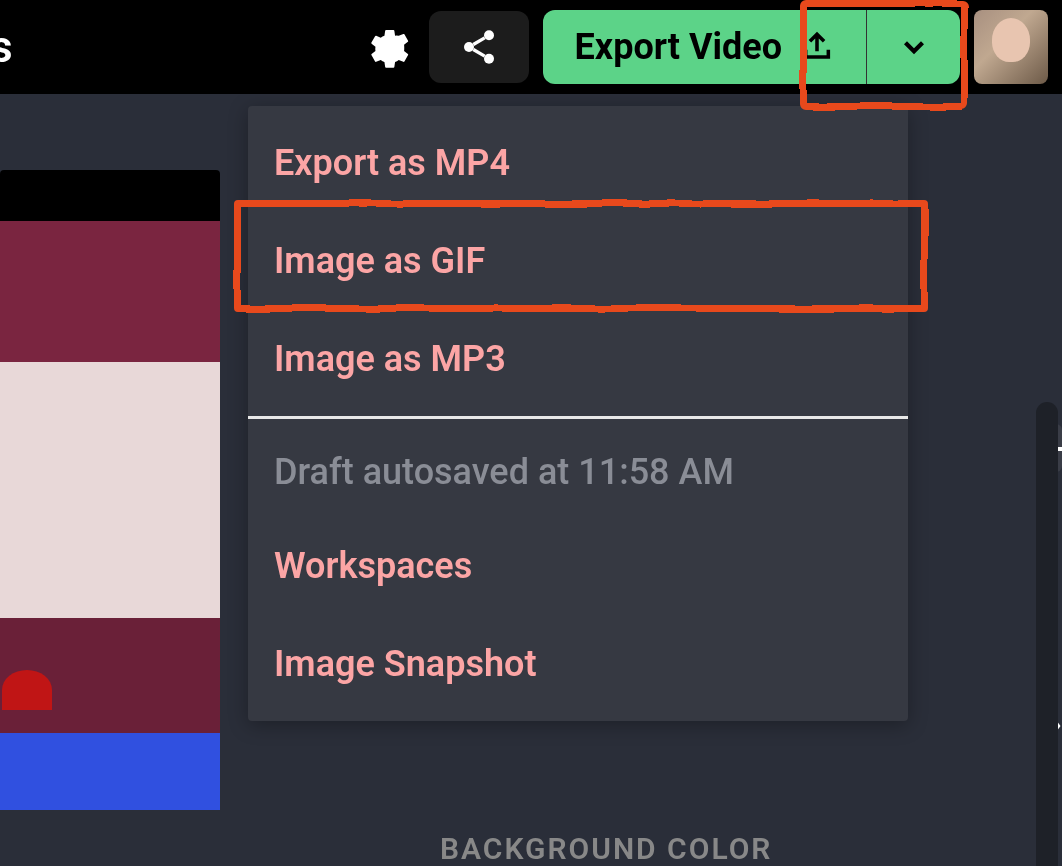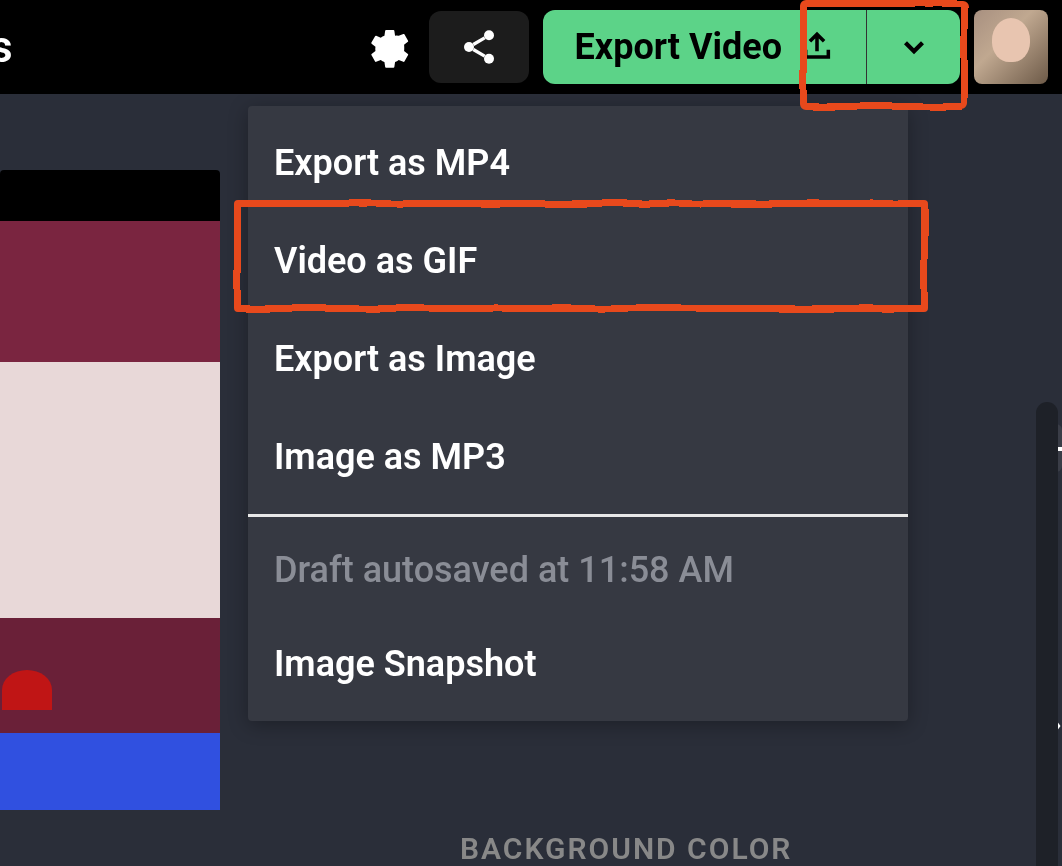--- a/index.html
+++ b/index.html
@@ -195,21 +195,21 @@
       background: #363942;
       border-radius: 4px;
       z-index: 50;
       padding-top: 8px;
       padding-bottom: 8px;
       box-shadow: 0 4px 20px rgba(0,0,0,0.3);
     }
 
     .menu-item {
       padding: 28px 26px;
-      color: #ffffff;
+      color: #fca5a5;
       font-size: 36px;
       font-weight: 600;
       cursor: pointer;
     }
 
     .menu-divider {
       border: none;
       border-top: 3px solid #e8e8e8;
       margin: 8px 0;
     }
@@ -217,21 +217,21 @@
     .menu-text {
       padding: 24px 26px;
       color: #8a8d96;
       font-size: 36px;
       font-weight: 500;
     }
 
     .background-label {
       position: absolute;
       bottom: 0;
-      left: 460px;
+      left: 440px;
       color: #888;
       font-size: 30px;
       font-weight: 600;
       letter-spacing: 2px;
     }
 
     .scrollbar {
       position: absolute;
       right: 4px;
       top: 308px;
@@ -356,31 +356,31 @@
     <div class="side-chevron">›</div>
     <div class="scrollbar"></div>
   </div>
 </div>
 
 <div class="dropdown-menu">
   <div class="menu-item">
     <span>Export as MP4</span>
   </div>
   <div class="menu-item">
-    <span>Video as GIF</span>
-  </div>
-  <div class="menu-item">
-    <span>Export as Image</span>
+    <span>Image as GIF</span>
   </div>
   <div class="menu-item">
     <span>Image as MP3</span>
   </div>
   <hr class="menu-divider">
   <div class="menu-text">Draft autosaved at 11:58 AM</div>
   <div class="menu-item">
+    <span>Workspaces</span>
+  </div>
+  <div class="menu-item">
     <span>Image Snapshot</span>
   </div>
 </div>
 
 <div class="background-label">BACKGROUND COLOR</div>
 
 <div class="annotation-box-1"></div>
 <div class="annotation-box-2"></div>
 
 </body></html>

